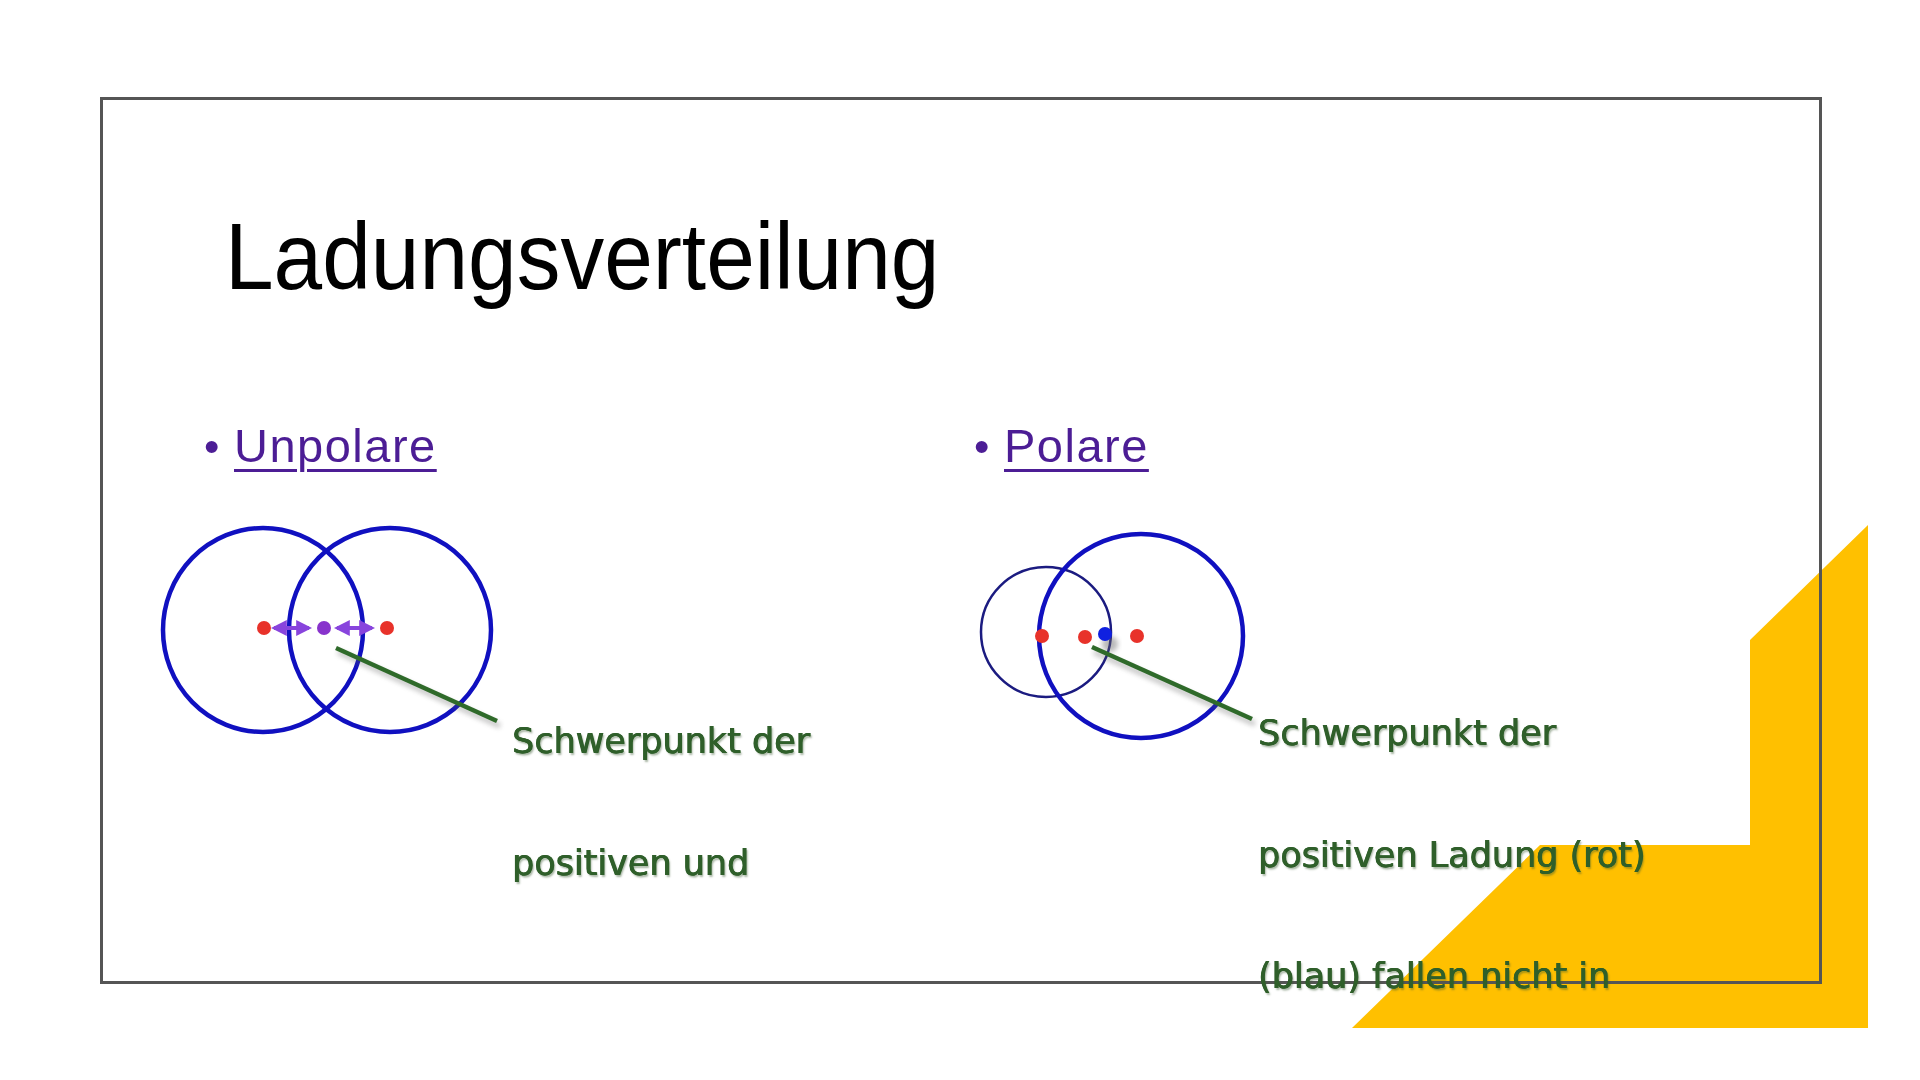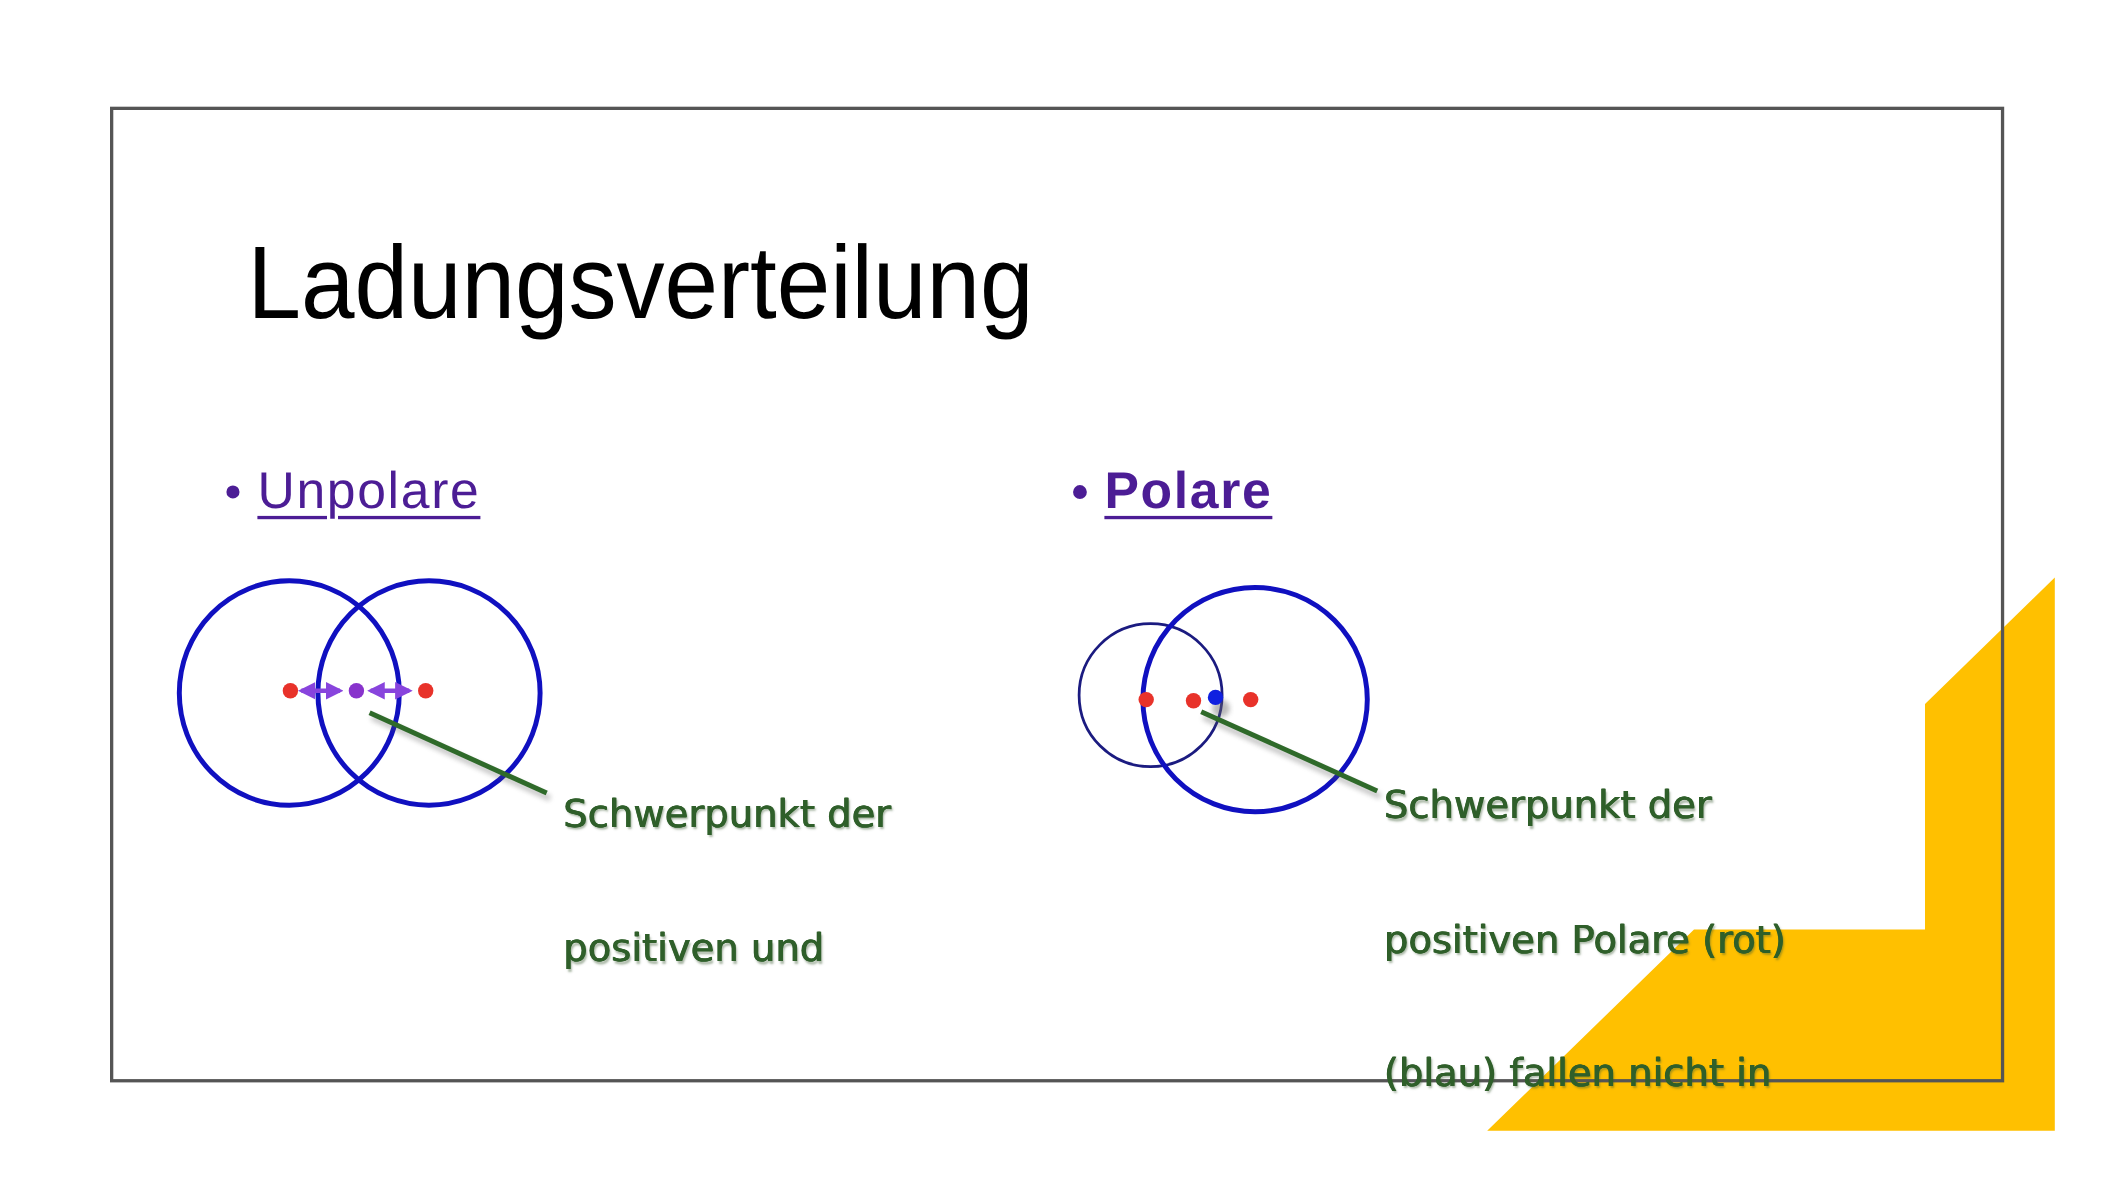--- a/index.html
+++ b/index.html
@@ -20,21 +20,21 @@
     color: #000000; white-space: nowrap;
     transform: scaleX(0.93); transform-origin: left top;
     z-index: 4;
   }
   .bullet-item {
     top: 422px; font-size: 47px; line-height: 47px; color: #4c1d95; white-space: nowrap; z-index: 4;
   }
   .bullet-dot { display: inline-block; width: 30px; font-size: 44px; }
   .bullet-label { text-decoration: underline; text-decoration-thickness: 3px; text-underline-offset: 7px; letter-spacing: 1.5px; }
   #bullet-left { left: 204px; }
-  #bullet-right { left: 974px; font-weight: bold; }
+  #bullet-right { left: 974px; }
   .diagram { left: 0; top: 0; width: 1920px; height: 1080px; z-index: 2; }
   .caption {
     font-family: "DejaVu Sans", sans-serif;
     font-size: 35px; line-height: 40.5px;
     color: #2f5f2a; white-space: pre; z-index: 4;
     text-shadow: 0.6px 0 0 #2f5f2a, -0.3px 0 0 #2f5f2a, 1.5px 2px 2px rgba(60,90,50,0.45);
   }
   #caption-left { left: 512px; top: 640px; }
   #caption-right { left: 1258px; top: 632px; }
 </style>
@@ -95,16 +95,16 @@
 </div>
 
 <div id="caption-left" class="abs caption">
   <div>Schwerpunkt der</div>
   <div>positiven und</div>
   
   
 </div>
 <div id="caption-right" class="abs caption">
   <div>Schwerpunkt der</div>
-  <div>positiven Polare (rot)</div>
+  <div>positiven Ladung (rot)</div>
   <div>(blau) fallen nicht in</div>
   
 </div>
 
 </body></html>

